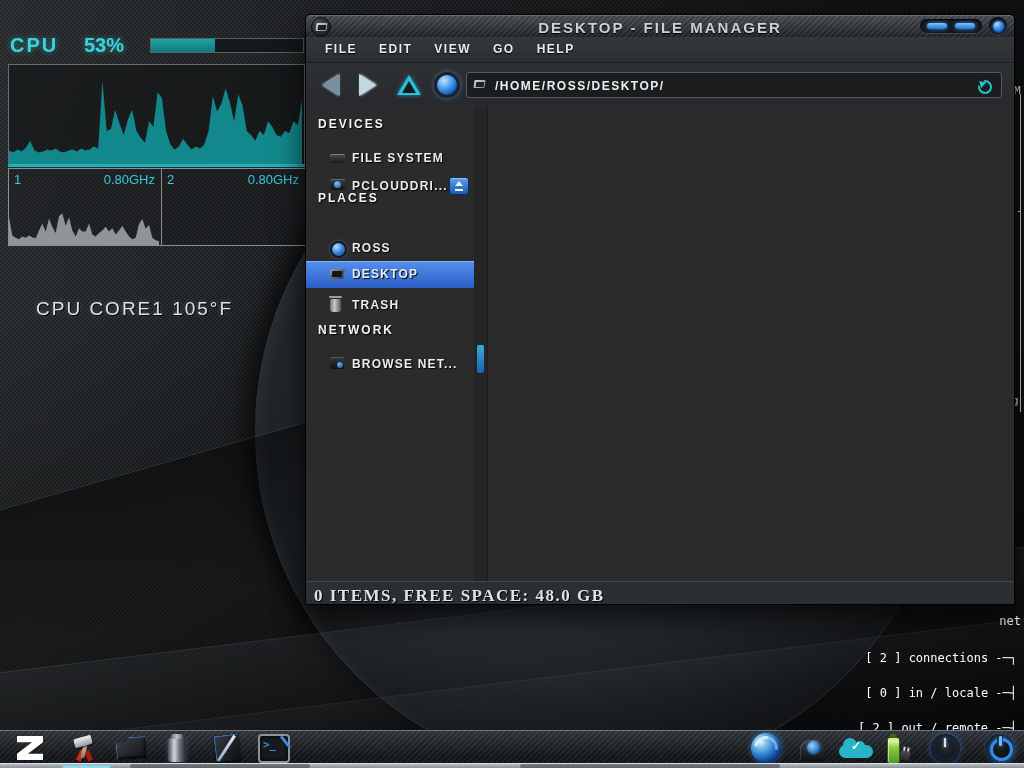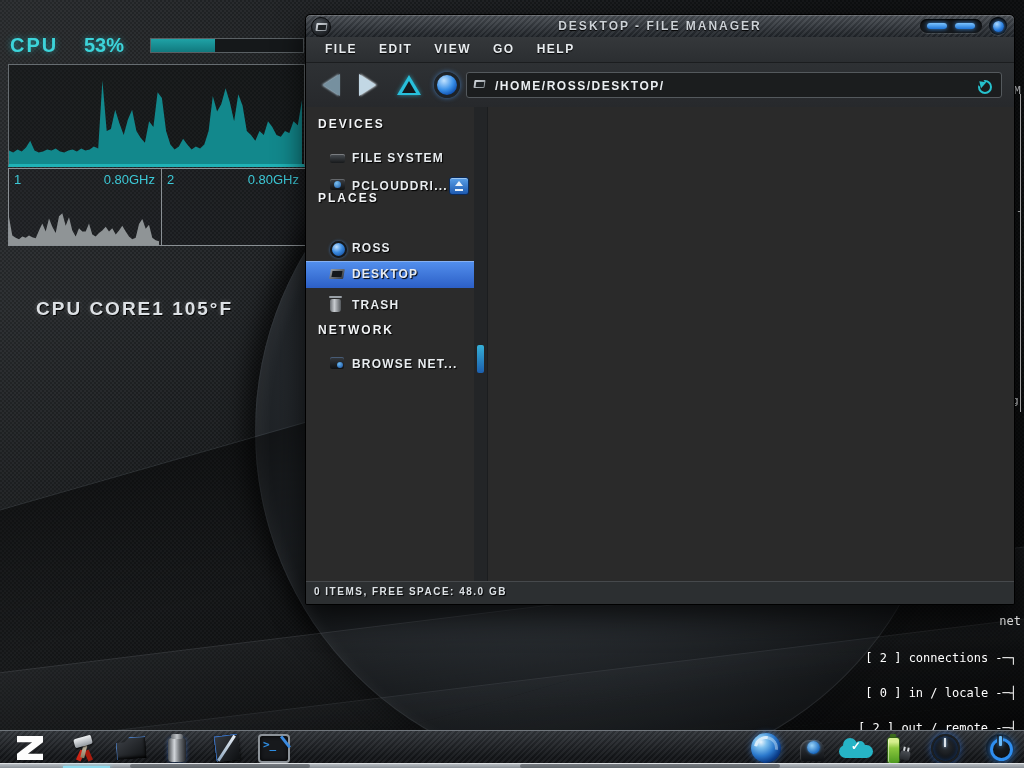--- a/index.html
+++ b/index.html
@@ -21,21 +21,21 @@
     border-top:1px solid rgba(190,200,210,0.16);
     background:linear-gradient(180deg,rgba(120,128,136,0.10),rgba(20,22,24,0) 70%);}
   .bandA{top:604px;}
   .bandB{top:676px;opacity:.7;}
   .bandC{left:-220px;top:470px;width:760px;height:320px;transform:rotate(-16deg);
     border-top:1px solid rgba(160,170,180,0.12);
     background:linear-gradient(180deg,rgba(0,0,0,0.42),rgba(0,0,0,0) 45%);}
 
   
   .cpu-widget{position:absolute;left:0;top:28px;width:306px;z-index:2;}
-  .tech{text-transform:uppercase;letter-spacing:2px;font-weight:bold;}
+  .tech{text-transform:uppercase;letter-spacing:2px;}
   .cpu-head{position:absolute;left:10px;top:6px;font-size:20px;font-weight:bold;color:#3cd4da;text-shadow:0 0 6px rgba(40,210,220,0.55);}
   .cpu-pct{position:absolute;left:84px;top:6px;font-size:20px;font-weight:bold;color:#3cd4da;text-shadow:0 0 6px rgba(40,210,220,0.55);}
   .cpu-bar{position:absolute;left:150px;top:10px;width:152px;height:13px;border:1px solid #5a6064;background:#15181a;}
   .cpu-bar-fill{height:100%;background:linear-gradient(180deg,#1fa2a6,#11797e);}
   .cpu-graph{position:absolute;left:8px;top:36px;width:295px;height:99px;border:1px solid #676d71;border-bottom:3px solid #1fb2b6;background:rgba(8,10,12,0.45);}
   .cpu-graph svg{position:absolute;left:0;bottom:0;width:293px;height:97px;}
   .core-row{position:absolute;left:8px;top:140px;height:78px;}
   .core{position:absolute;top:0;height:76px;border:1px solid #8a9094;background:rgba(10,12,14,0.25);}
   .core1{left:0;width:152px;}
   .core2{left:153px;width:143px;border-right:none;}
@@ -59,21 +59,21 @@
     background:#2b2b2b;border:1px solid #000;border-radius:5px 5px 2px 2px;
     box-shadow:inset 0 0 0 1px #35393d, 0 12px 30px rgba(0,0,0,0.75);}
   .titlebar{position:absolute;left:0;top:0;right:0;height:22px;border-radius:5px 5px 0 0;
     background:repeating-linear-gradient(135deg,rgba(255,255,255,0.05) 0 2px,rgba(0,0,0,0.1) 2px 4px),linear-gradient(180deg,#4a4f55,#202429);
     border-bottom:1px solid #0a0b0c;box-shadow:inset 0 1px 0 rgba(255,255,255,0.18);}
   .win-icon{position:absolute;left:5px;top:2px;width:18px;height:18px;border-radius:50%;
     background:radial-gradient(circle at 38% 32%,#4a5056,#1a1d21 75%);border:1px solid #0b0d0f;}
   .win-icon .mini-monitor{position:absolute;left:3.5px;top:5px;}
   .mini-monitor{width:11px;height:8px;background:linear-gradient(135deg,#d8dde2,#81878d);border-radius:1px;transform:skewX(-8deg);position:relative;}
   .mini-monitor::after{content:"";position:absolute;inset:1.5px;background:#1d2124;}
-  .win-title{position:absolute;left:0;right:0;top:4px;text-align:center;font-size:12px;font-weight:bold;color:#cdd2d7;letter-spacing:2px;text-transform:uppercase;text-shadow:0 1px 1px #000;}
+  .win-title{position:absolute;left:0;right:0;top:4px;text-align:center;font-size:15px;font-weight:bold;color:#cdd2d7;letter-spacing:2px;text-transform:uppercase;text-shadow:0 1px 1px #000;}
   .win-ctrl-pillbox{position:absolute;right:32px;top:4px;width:62px;height:14px;border-radius:7px;background:#15181c;box-shadow:inset 0 1px 2px #000,0 1px 0 rgba(255,255,255,0.12);}
   .pill{position:absolute;top:4px;width:20px;height:6px;border-radius:3px;background:linear-gradient(180deg,#7cc4ff,#1d74d6);box-shadow:0 0 4px rgba(70,160,255,0.8);}
   .pill.min{left:7px;}  .pill.max{right:7px;}
   .win-ctrl-close{position:absolute;right:7px;top:2px;width:18px;height:18px;border-radius:50%;background:#101318;box-shadow:inset 0 1px 2px #000,0 1px 0 rgba(255,255,255,0.12);}
   .orb{position:absolute;left:3.5px;top:3.5px;width:11px;height:11px;border-radius:50%;background:radial-gradient(circle at 35% 28%,#a8d8ff,#2a80e0 55%,#0a3c90);box-shadow:0 0 4px rgba(70,160,255,0.8);}
 
   .menubar{position:absolute;left:0;top:22px;right:0;height:26px;background:linear-gradient(180deg,#35383b,#2b2e31);border-bottom:1px solid #1b1d1f;display:flex;align-items:center;gap:4px;padding-left:10px;box-sizing:border-box;}
   .menu-item{font-size:12px;font-weight:bold;color:#e8ecef;letter-spacing:1.5px;text-transform:uppercase;padding:0 9px;line-height:25px;text-shadow:0 1px 1px #000;}
 
   .toolbar{position:absolute;left:0;top:48px;right:0;height:44px;background:linear-gradient(180deg,#2e3134,#27292c);border-bottom:1px solid #1a1c1e;}
@@ -109,21 +109,21 @@
   .icon-network{width:14px;height:12px;background:linear-gradient(180deg,#35393e,#0f1113);border-radius:2px;position:relative;box-shadow:inset 0 1px 0 rgba(120,180,255,0.3);}
   .icon-network::after{content:"";position:absolute;right:1px;bottom:1px;width:6px;height:6px;border-radius:50%;background:radial-gradient(circle at 35% 30%,#6ab8f0,#144a9a);}
   .eject-btn{position:absolute;right:5px;top:4px;width:18px;height:16px;border-radius:3px;background:linear-gradient(180deg,#5aa0e8,#1e5ab0);border:1px solid #0a2a5a;box-shadow:inset 0 1px 0 rgba(255,255,255,0.4);}
   .eject-btn::before{content:"";position:absolute;left:5px;top:3px;border-left:4px solid transparent;border-right:4px solid transparent;border-bottom:5px solid #eaf2fa;}
   .eject-btn::after{content:"";position:absolute;left:5px;bottom:3px;width:8px;height:2px;background:#eaf2fa;}
   .sb-scroll{position:absolute;left:168px;top:0;width:13px;bottom:0;background:#232527;border-right:1px solid #1b1d1f;}
   .sb-thumb{position:absolute;left:3px;top:238px;width:7px;height:28px;border-radius:2px;background:linear-gradient(180deg,#35b0d8,#1c5fae);}
   .fileview{position:absolute;left:182px;top:0;right:0;bottom:0;background:#2a2a2a;}
 
   .statusbar{position:absolute;left:0;right:0;bottom:0;height:22px;background:#2c2f31;border-top:1px solid #46494c;border-radius:0 0 2px 2px;}
-  .status-text{position:absolute;left:8px;top:4px;font-size:10px;font-weight:bold;color:#dde2e6;letter-spacing:1.5px;text-transform:uppercase;text-shadow:1px 1px 1px #000;}
+  .status-text{position:absolute;left:8px;top:4px;font-size:17px;font-weight:bold;color:#dde2e6;letter-spacing:1.5px;text-transform:uppercase;text-shadow:1px 1px 1px #000;font-family:Liberation Serif, serif;}
 
   
   .taskbar{position:absolute;left:0;top:730px;width:1024px;height:38px;z-index:6;
     background:repeating-linear-gradient(135deg,rgba(255,255,255,0.04) 0 2px,rgba(0,0,0,0.12) 2px 4px),linear-gradient(180deg,#33373c,#141619 70%);
     border-top:1px solid #70767c;}
   .tb-strip{position:absolute;left:0;bottom:0;width:100%;height:6px;background:linear-gradient(180deg,#c3c8cd,#7d848b);box-shadow:inset 0 1px 0 rgba(255,255,255,0.5);}
   .tb-notch{position:absolute;bottom:1px;height:4px;background:rgba(40,44,48,0.45);border-radius:2px;}
   .dock-item{position:absolute;top:2px;width:36px;height:30px;display:flex;align-items:center;justify-content:center;}
   .active-dot{position:absolute;left:63px;bottom:0;width:47px;height:3px;background:#8fdcef;box-shadow:0 0 4px #8fdcef;z-index:7;}
 

